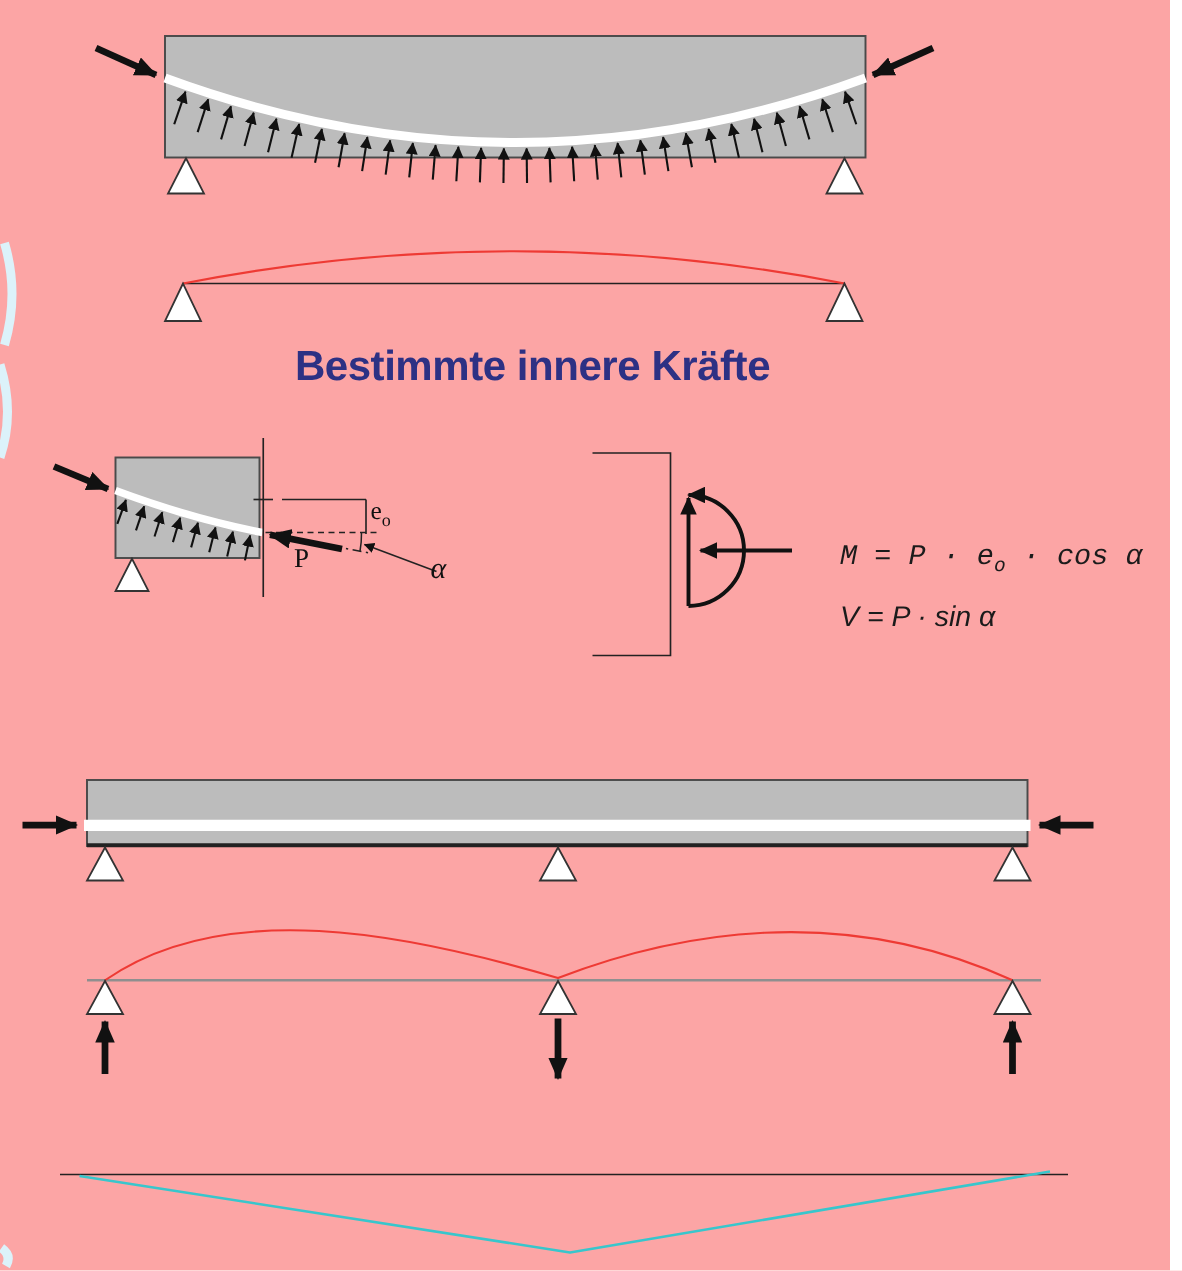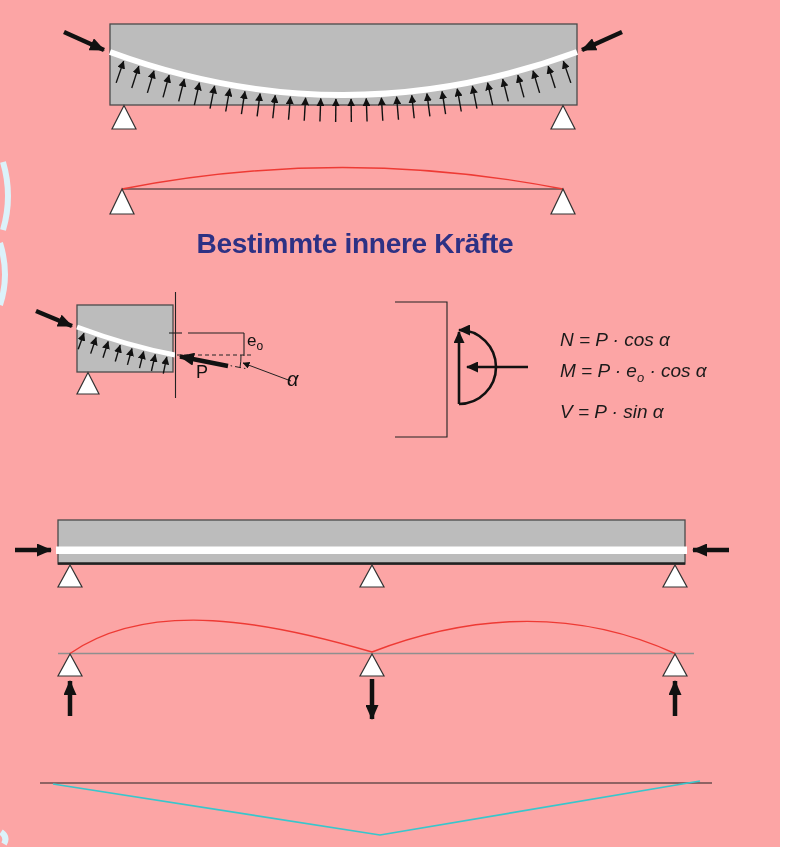--- a/index.html
+++ b/index.html
@@ -22,21 +22,21 @@
   .dashdot{stroke:#222;stroke-width:1;stroke-dasharray:6 3 1.5 3;fill:none;}
   .leader{stroke:#222;stroke-width:1;fill:none;}
   .artifact{stroke:#dcf2fa;stroke-width:6;fill:none;}
 
   
   .title{position:absolute;font-weight:700;font-size:28px;letter-spacing:-0.3px;
          color:var(--title-navy,#2d3184);text-align:center;white-space:nowrap;}
   .formula{position:absolute;left:560px;font-style:italic;font-size:19px;color:#1b1b1b;
            white-space:nowrap;}
   .formula sub{font-size:13px;font-style:italic;}
-  .lbl{position:absolute;color:#111;white-space:nowrap;}
+  .lbl{position:absolute;color:#111;white-space:nowrap;font-family:Liberation Serif, serif;}
   .lbl sub{font-size:12px;}
 </style>
 </head>
 <body>
 
 <div class="stage">
 
   <svg width="788" height="847" viewBox="0 0 788 847">
     <defs>
       <marker id="m-sm" markerUnits="userSpaceOnUse" markerWidth="8" markerHeight="8" refX="7.5" refY="4" orient="auto">
@@ -167,17 +167,16 @@
       <path class="cyan-line" d="M53,784 L380,835 L700,781"></path>
     </g>
   </svg>
 
   <div class="title" style="left:110px;top:228px;width:490px;">Bestimmte innere Kräfte</div>
 
   <div class="lbl" style="left:247px;top:331px;font-size:17px;"><span>e</span><sub>o</sub></div>
   <div class="lbl" style="left:196px;top:362px;font-size:18px;">P</div>
   <div class="lbl" style="left:287px;top:368px;font-size:20px;font-style:italic;">α</div>
 
-  <div class="formula" style="top:329px;"><span>N = P · cos α</span><sub></sub><span></span></div>
-  <div class="formula" style="top:360px;"><span>M = P · e</span><sub>o</sub><span> · cos α</span></div>
+  <div class="formula" style="top:360px;font-family:Liberation Mono, monospace;"><span>M = P · e</span><sub>o</sub><span> · cos α</span></div>
   <div class="formula" style="top:401px;"><span>V = P · sin α</span><sub></sub><span></span></div>
 
 </div>
 
 </body></html>

